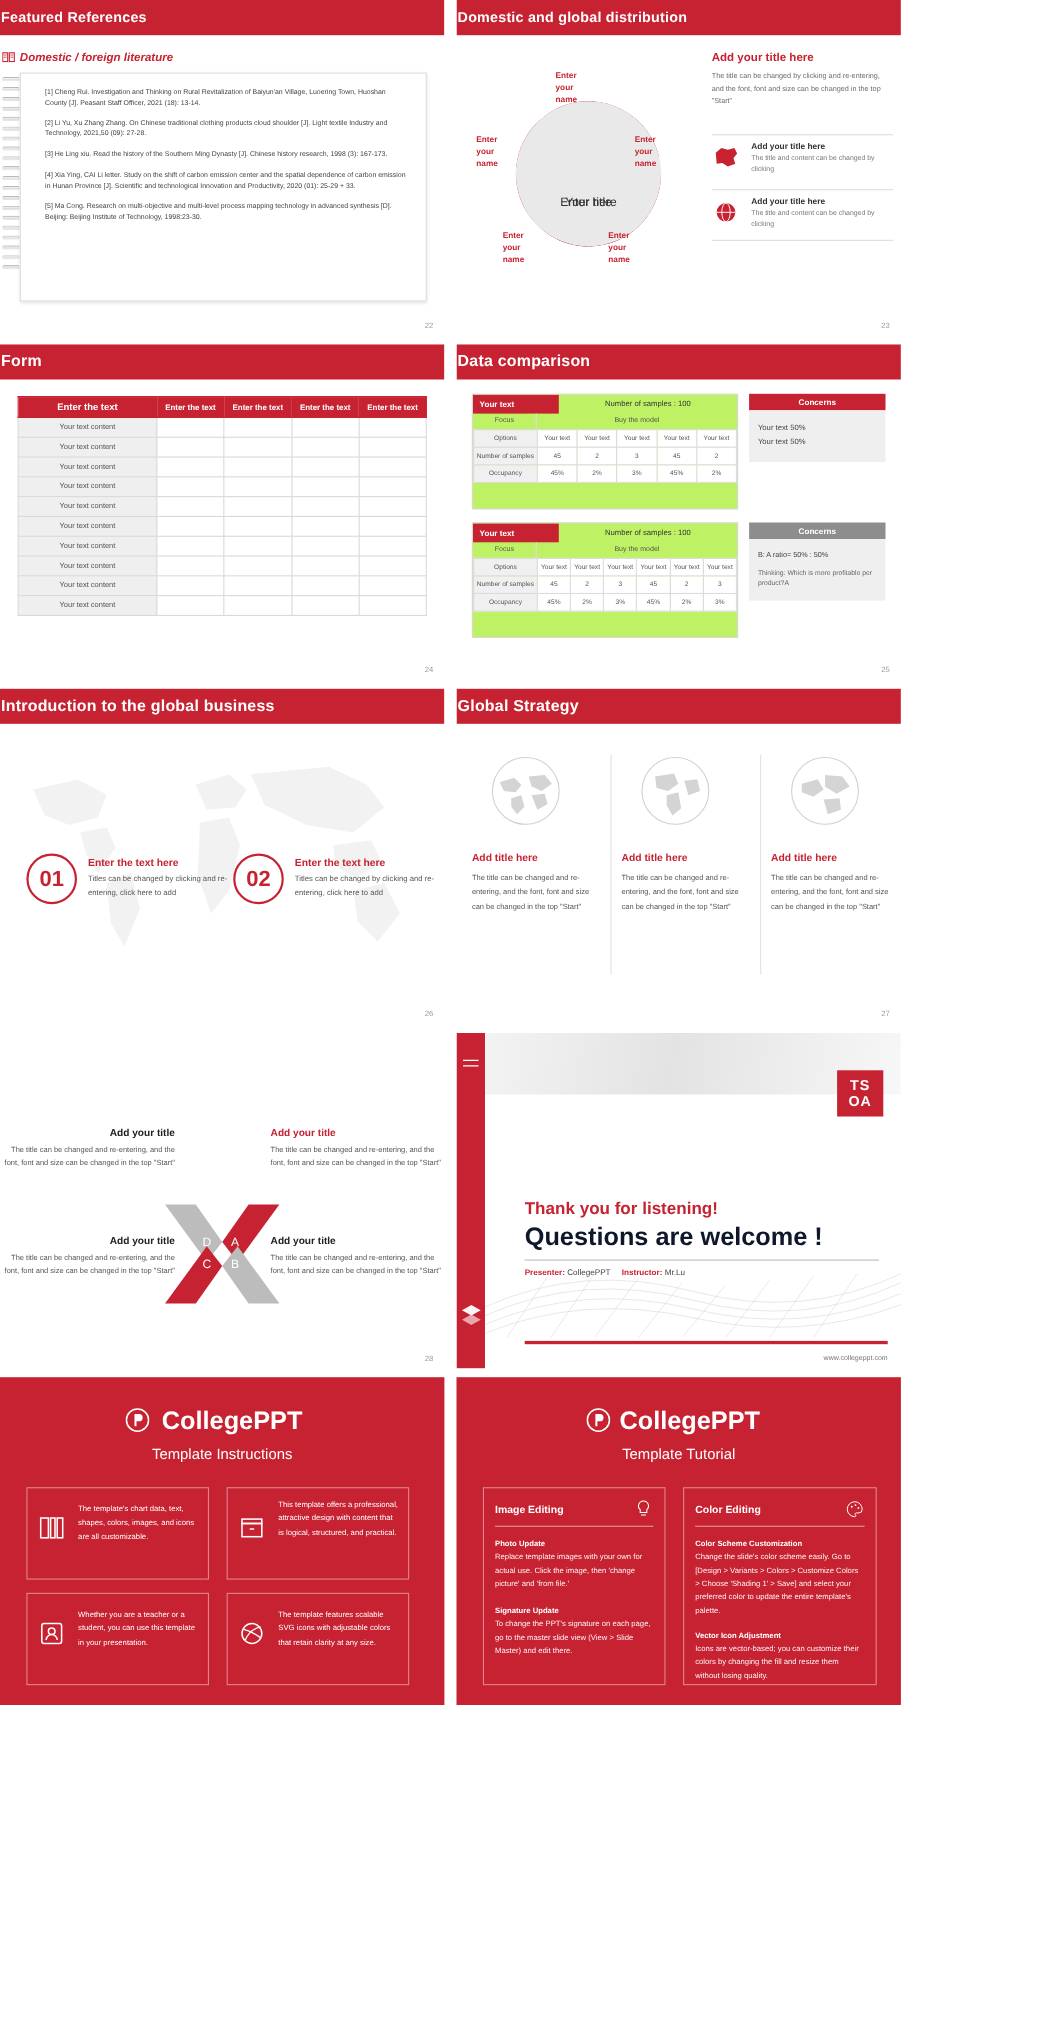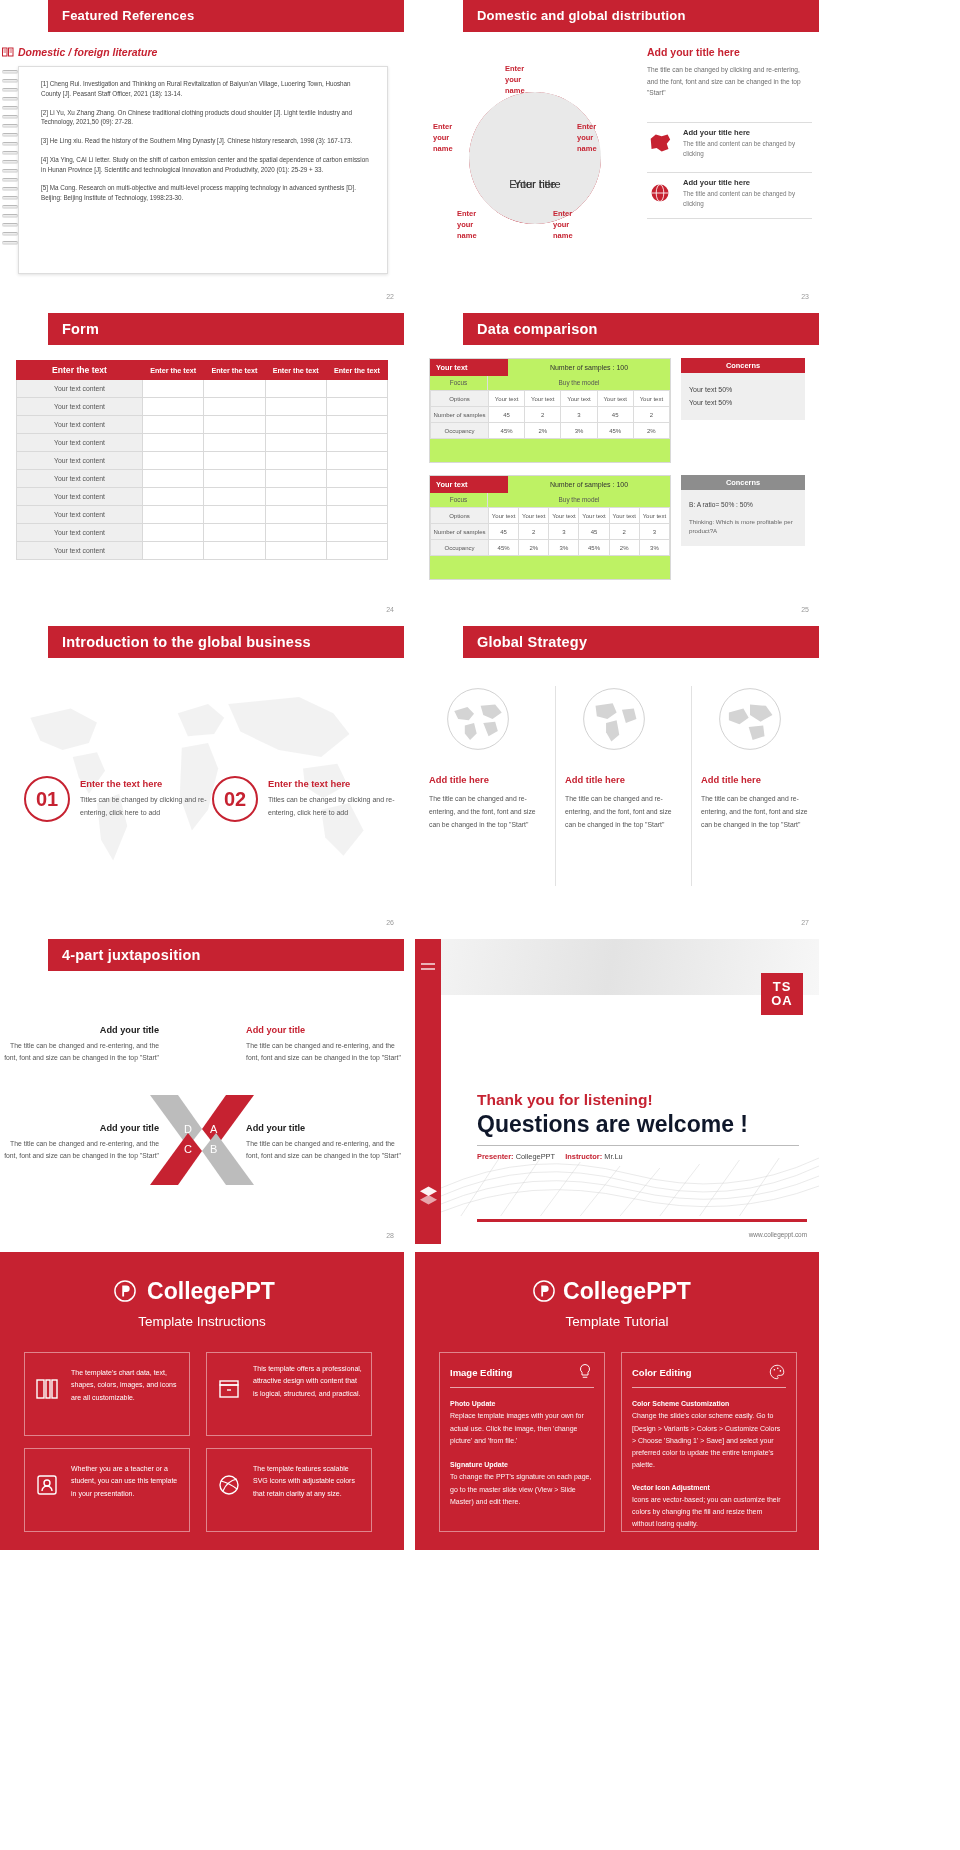--- a/index.html
+++ b/index.html
@@ -10,23 +10,22 @@
 
   
   .slide { position:absolute; background:#ffffff; overflow:hidden; }
   .s-left  { left:0;   width:404px; }
   .s-right { left:415px; width:404px; }
 
   
   .titlebar {
     position:absolute; left:0; top:0; width:100%; height:32px;
     background:#c62231; color:#fff;
-    font-size:13px; font-weight:bold; line-height:32px; padding-left:14px;
+    font-size:13px; font-weight:bold; line-height:32px; padding-left:1px;
     letter-spacing:.2px;
-    margin-left:48px;
   }
   .titlebar.big { font-size:14.5px; }
   .pagenum { position:absolute; right:10px; bottom:5px; font-size:7px; color:#9a9a9a; }
 
   
   .ref-head { position:absolute; left:18px; top:46px; font-size:10.5px; font-weight:bold; color:#c62231;
               font-style:italic; }
   .ref-icon { position:absolute; left:2px; top:47px; width:12px; height:10px; }
   .ref-box { position:absolute; left:18px; top:66px; width:370px; height:208px; background:#fff;
              border:1px solid #ddd; box-shadow:0 1px 3px rgba(0,0,0,.12); }
@@ -501,21 +500,20 @@
     </div>
     <div class="gs-col" style="left:286px;top:148px;">
       <h4>Add title here</h4>
       <p>The title can be changed and re-entering, and the font, font and size can be changed in the top "Start"</p>
     </div>
 
     <div class="pagenum">27</div>
   </div>
 
   <div class="slide s-left" style="top:939px;height:305px;">
-    <div class="titlebar big">4-part juxtaposition</div>
 
     <svg style="position:absolute;left:148px;top:150px;width:108px;height:100px;" viewBox="0 0 108 100">
       <path d="M2 6 L30 6 L54 40 L40 58 Z" fill="#bcbcbc"></path>
       <path d="M106 6 L78 6 L54 40 L68 58 Z" fill="#c62231"></path>
       <path d="M2 96 L30 96 L54 62 L40 44 Z" fill="#c62231"></path>
       <path d="M106 96 L78 96 L54 62 L68 44 Z" fill="#bcbcbc"></path>
       <text x="36" y="44" font-size="11" fill="#ffffff" font-family="Liberation Sans">D</text>
       <text x="62" y="44" font-size="11" fill="#ffffff" font-family="Liberation Sans">A</text>
       <text x="36" y="64" font-size="11" fill="#ffffff" font-family="Liberation Sans">C</text>
       <text x="62" y="64" font-size="11" fill="#ffffff" font-family="Liberation Sans">B</text>

